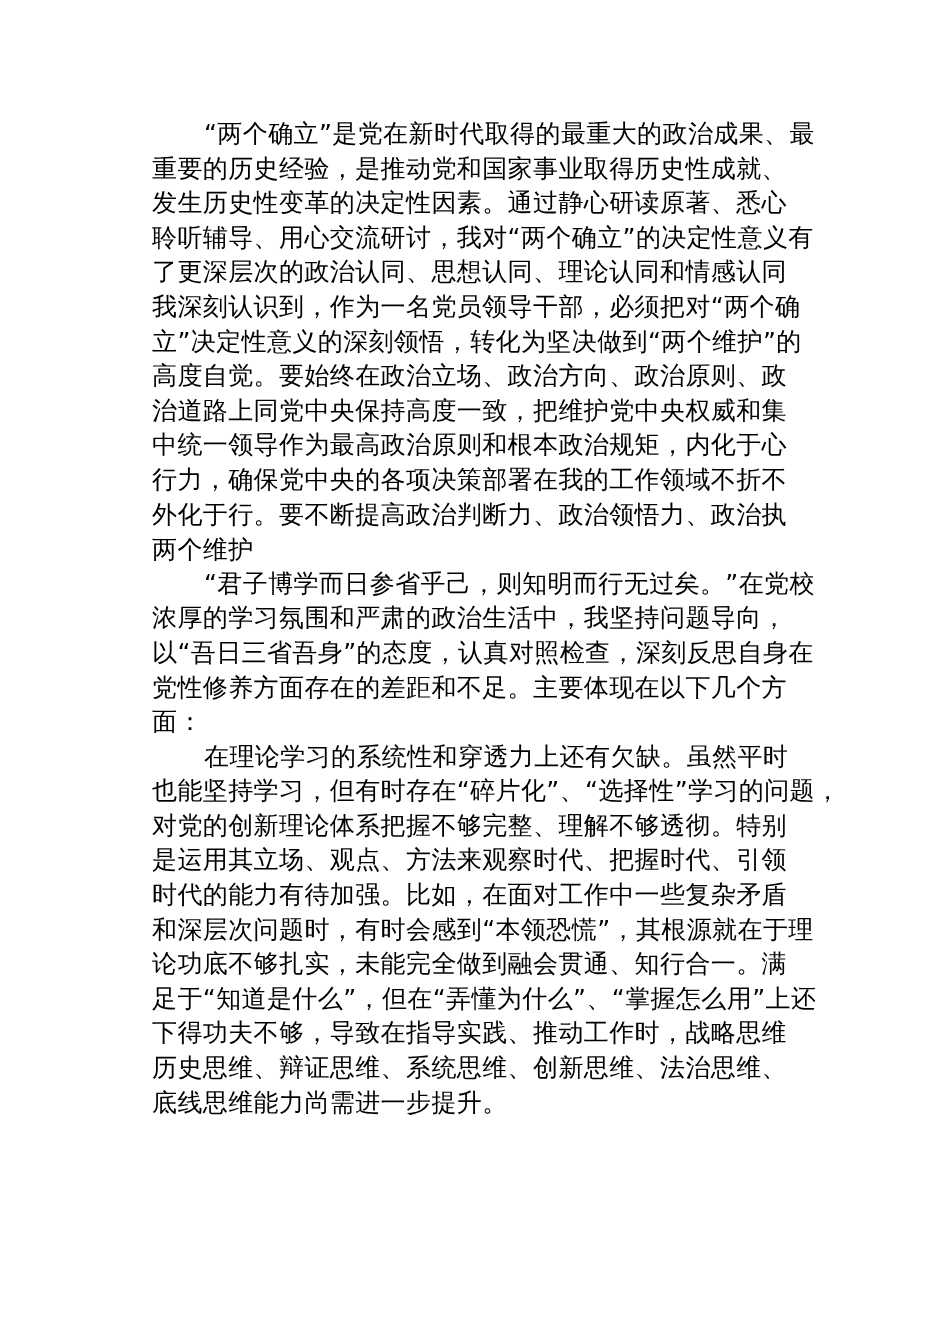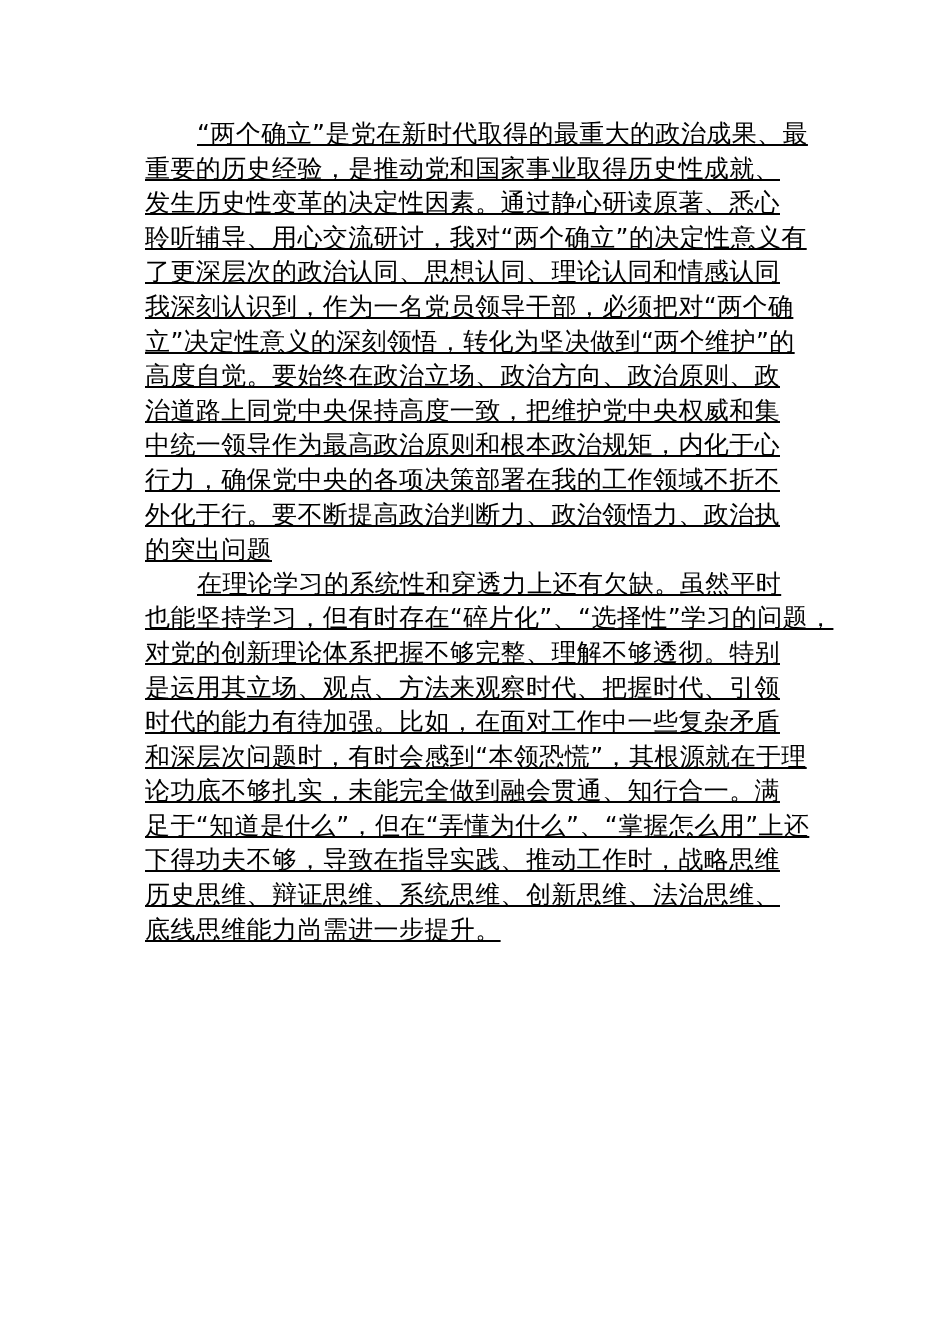--- a/index.html
+++ b/index.html
@@ -10,24 +10,23 @@
     body {
       width: 950px;
       height: 1344px;
       position: relative;
       overflow: hidden;
       font-family: "DejaVu Sans", "Liberation Sans", sans-serif;
       color: #000000;
     }
     .page {
       position: absolute;
-      left: 145px;
+      left: 152px;
       top: 117px;
       width: 680px;
-      text-decoration: underline;
     }
     .line {
       height: 34.6px;
       line-height: 34.6px;
       font-size: 25px;
       white-space: nowrap;
       letter-spacing: 0.4px;
     }
     .indent {
       padding-left: 52px;
@@ -50,23 +49,30 @@
     <div class="line">我深刻认识到，作为一名党员领导干部，必须把对“两个确</div>
     <div class="line">立”决定性意义的深刻领悟，转化为坚决做到“两个维护”的</div>
     <div class="line">高度自觉。要始终在政治立场、政治方向、政治原则、政</div>
     <div class="line">治道路上同党中央保持高度一致，把维护党中央权威和集</div>
     <div class="line">中统一领导作为最高政治原则和根本政治规矩，内化于心</div>
     <div class="line">行力，确保党中央的各项决策部署在我的工作领域不折不</div>
     <div class="line">外化于行。要不断提高政治判断力、政治领悟力、政治执</div>
   </div>
 
   <div>
-    <div class="line heading">的突出问题</div>
+    <div class="line heading">两个维护</div>
   </div>
 
+  <div>
+    <div class="line indent">“君子博学而日参省乎己，则知明而行无过矣。”在党校</div>
+    <div class="line">浓厚的学习氛围和严肃的政治生活中，我坚持问题导向，</div>
+    <div class="line">以“吾日三省吾身”的态度，认真对照检查，深刻反思自身在</div>
+    <div class="line">党性修养方面存在的差距和不足。主要体现在以下几个方</div>
+    <div class="line">面：</div>
+  </div>
 
   <div>
     <div class="line indent">在理论学习的系统性和穿透力上还有欠缺。虽然平时</div>
     <div class="line">也能坚持学习，但有时存在“碎片化”、“选择性”学习的问题，</div>
     <div class="line">对党的创新理论体系把握不够完整、理解不够透彻。特别</div>
     <div class="line">是运用其立场、观点、方法来观察时代、把握时代、引领</div>
     <div class="line">时代的能力有待加强。比如，在面对工作中一些复杂矛盾</div>
     <div class="line">和深层次问题时，有时会感到“本领恐慌”，其根源就在于理</div>
     <div class="line">论功底不够扎实，未能完全做到融会贯通、知行合一。满</div>
     <div class="line">足于“知道是什么”，但在“弄懂为什么”、“掌握怎么用”上还</div>

